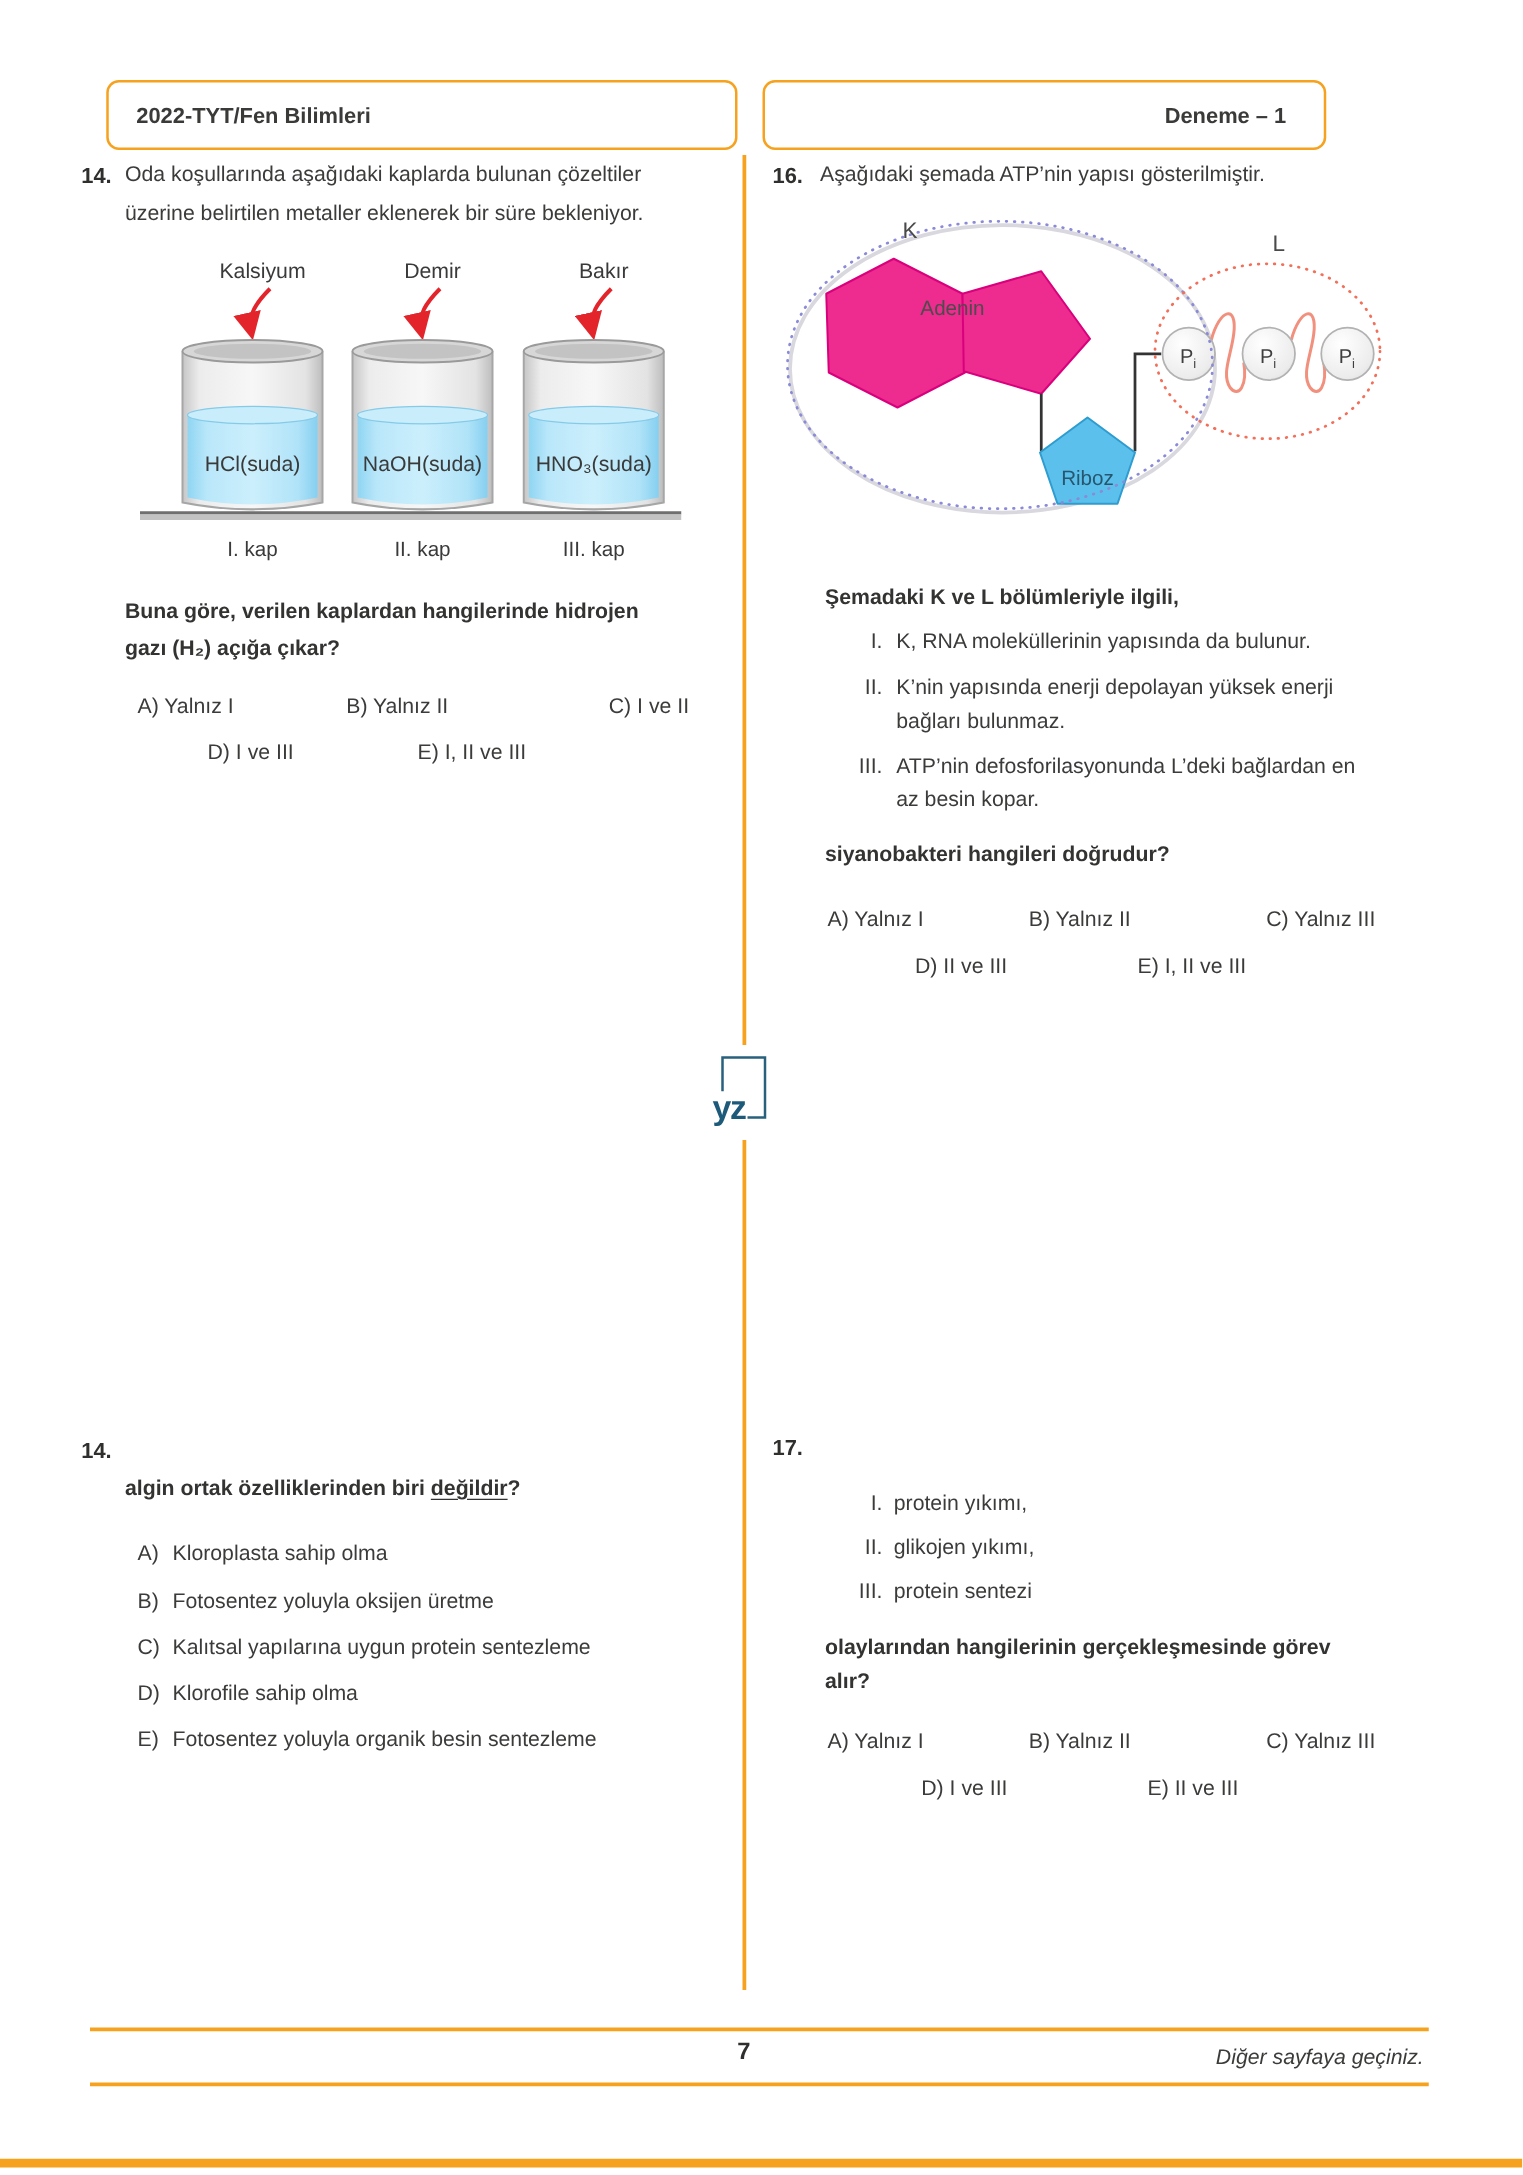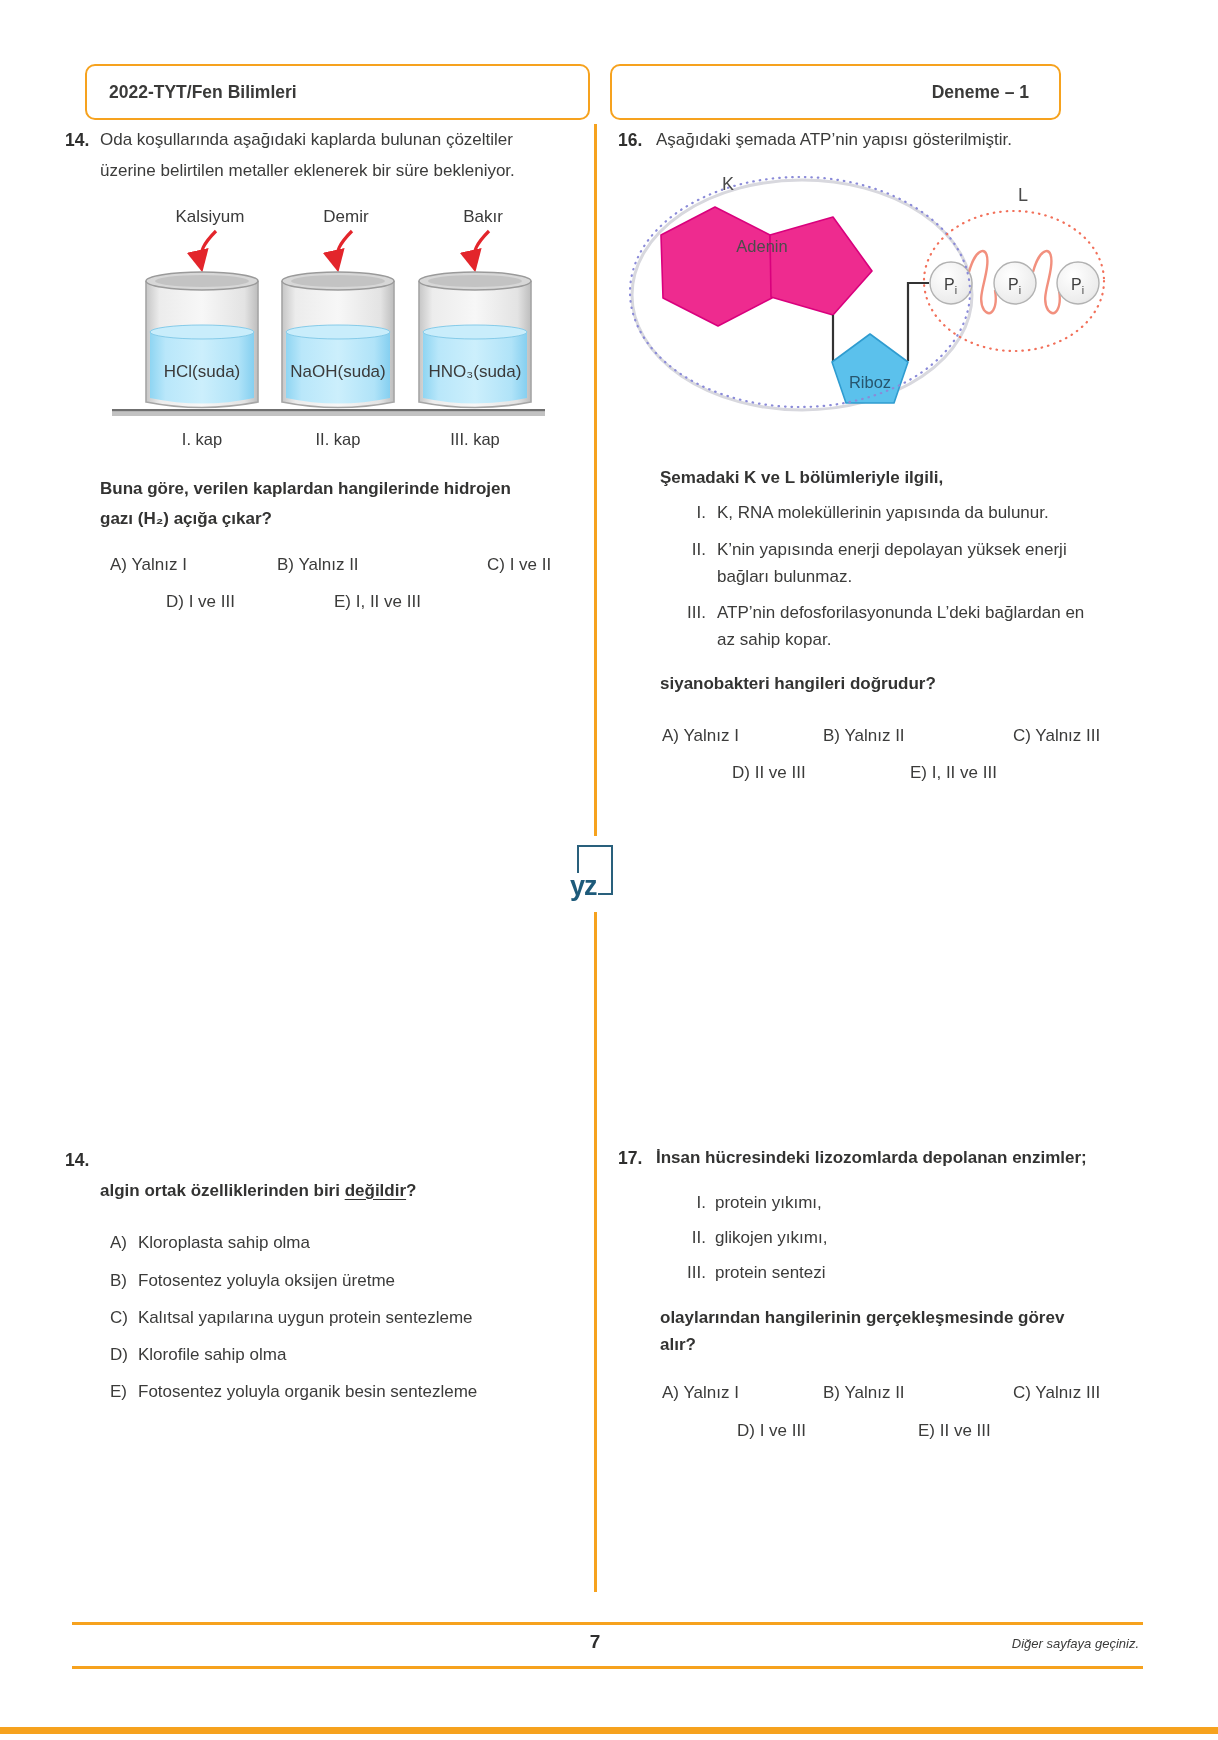--- a/index.html
+++ b/index.html
@@ -177,57 +177,56 @@
 
   <div class="abs t roman" style="left:660px;top:503px;">I.</div>
   <div class="abs t" style="left:717px;top:503px;">K, RNA moleküllerinin yapısında da bulunur.</div>
 
   <div class="abs t roman" style="left:660px;top:540px;">II.</div>
   <div class="abs t" style="left:717px;top:540px;">K’nin yapısında enerji depolayan yüksek enerji</div>
   <div class="abs t" style="left:717px;top:567px;">bağları bulunmaz.</div>
 
   <div class="abs t roman" style="left:660px;top:603px;">III.</div>
   <div class="abs t" style="left:717px;top:603px;">ATP’nin defosforilasyonunda L’deki bağlardan en</div>
-  <div class="abs t" style="left:717px;top:630px;">az sahip kopar.</div>
+  <div class="abs t" style="left:717px;top:630px;">az besin kopar.</div>
 
   <div class="abs t bold" style="left:660px;top:674px;">siyanobakteri hangileri doğrudur?</div>
 
   <div class="abs t" style="left:662px;top:726px;">A) Yalnız I</div>
   <div class="abs t" style="left:823px;top:726px;">B) Yalnız II</div>
   <div class="abs t" style="left:1013px;top:726px;">C) Yalnız III</div>
   <div class="abs t" style="left:732px;top:763px;">D) II ve III</div>
   <div class="abs t" style="left:910px;top:763px;">E) I, II ve III</div>
 
   <div class="abs qnum" style="left:65px;top:1150px;">14.</div>
   <div class="abs t bold" style="left:100px;top:1181px;"><span>algin ortak özelliklerinden biri </span><span class="u">değildir</span><span>?</span></div>
 
   <div class="abs t" style="left:110px;top:1233px;"><span class="optletter">A)</span><span>Kloroplasta sahip olma</span></div>
   <div class="abs t" style="left:110px;top:1271px;"><span class="optletter">B)</span><span>Fotosentez yoluyla oksijen üretme</span></div>
   <div class="abs t" style="left:110px;top:1308px;"><span class="optletter">C)</span><span>Kalıtsal yapılarına uygun protein sentezleme</span></div>
   <div class="abs t" style="left:110px;top:1345px;"><span class="optletter">D)</span><span>Klorofile sahip olma</span></div>
   <div class="abs t" style="left:110px;top:1382px;"><span class="optletter">E)</span><span>Fotosentez yoluyla organik besin sentezleme</span></div>
 
   <div class="abs qnum" style="left:618px;top:1148px;">17.</div>
-  <div class="abs t bold" style="left:656px;top:1148px;">İnsan hücresindeki lizozomlarda depolanan enzimler;</div>
 
   <div class="abs t roman" style="left:660px;top:1193px;">I.</div>
   <div class="abs t" style="left:715px;top:1193px;">protein yıkımı,</div>
   <div class="abs t roman" style="left:660px;top:1228px;">II.</div>
   <div class="abs t" style="left:715px;top:1228px;">glikojen yıkımı,</div>
   <div class="abs t roman" style="left:660px;top:1263px;">III.</div>
   <div class="abs t" style="left:715px;top:1263px;">protein sentezi</div>
 
   <div class="abs t bold" style="left:660px;top:1308px;">olaylarından hangilerinin gerçekleşmesinde görev</div>
   <div class="abs t bold" style="left:660px;top:1335px;">alır?</div>
 
   <div class="abs t" style="left:662px;top:1383px;">A) Yalnız I</div>
   <div class="abs t" style="left:823px;top:1383px;">B) Yalnız II</div>
   <div class="abs t" style="left:1013px;top:1383px;">C) Yalnız III</div>
   <div class="abs t" style="left:737px;top:1421px;">D) I ve III</div>
   <div class="abs t" style="left:918px;top:1421px;">E) II ve III</div>
 
   <div class="abs footer-line" style="left:72px;top:1622px;width:1071px;"></div>
   <div class="abs" style="left:565px;top:1631px;width:60px;text-align:center;font-weight:bold;font-size:19px;color:#2f2f2e;">7</div>
-  <div class="abs it" style="right:79px;top:1636px;font-size:13px;color:#3b3b3a;">Diğer sayfaya geçiniz.</div>
+  <div class="abs it" style="right:79px;top:1636px;font-size:17px;color:#3b3b3a;">Diğer sayfaya geçiniz.</div>
   <div class="abs footer-line" style="left:72px;top:1666px;width:1071px;"></div>
   <div class="abs" style="left:0;top:1727px;width:1218px;height:6.5px;background:#F6A21E;"></div>
 
 </div>
 
 </body></html>

